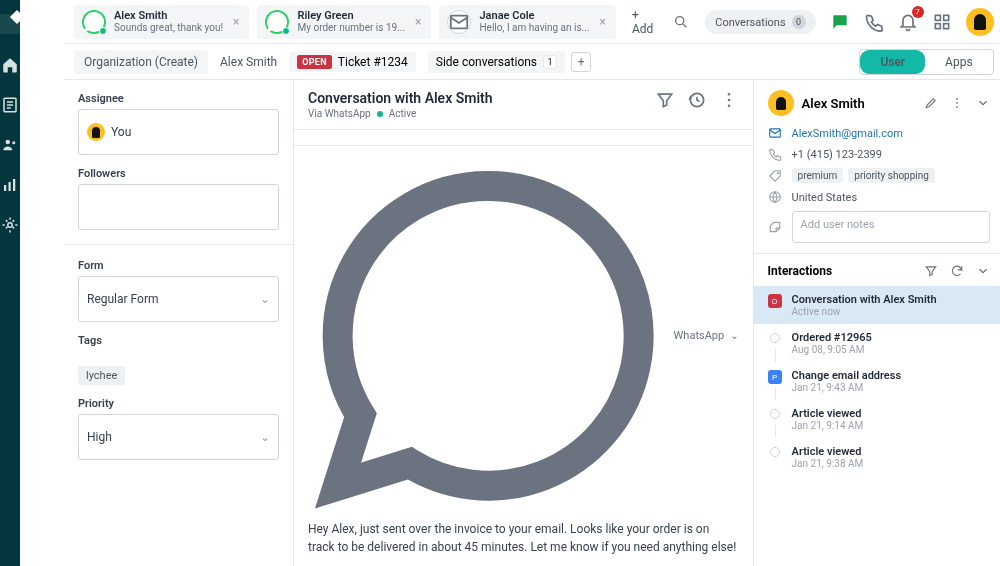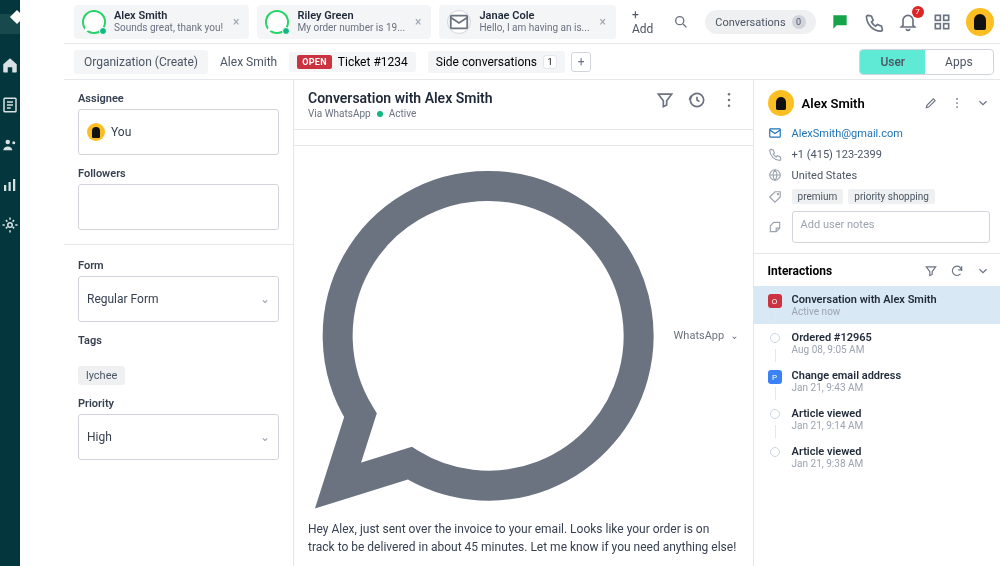--- a/index.html
+++ b/index.html
@@ -40,21 +40,21 @@
 .crumbs .seg { font-size: 12px; color: #4b5563; padding: 5px 10px; border-radius: 3px; }
 .crumbs .seg.box { background: #f3f5f6; }
 .crumbs .open { background: #cc3340; color: #fff; font-size: 9px; font-weight: 700; padding: 2px 5px; border-radius: 2px; letter-spacing: 0.3px; }
 .crumbs .ticket-seg { background: #f3f5f6; padding: 3px 8px; border-radius: 3px; display: flex; align-items: center; gap: 6px; font-size: 12px; }
 .crumbs .side { background: #f3f5f6; padding: 4px 8px; border-radius: 3px; display: flex; align-items: center; gap: 6px; font-size: 12px; }
 .crumbs .side .ct { background: #fff; border: 1px solid #e5e7eb; border-radius: 3px; width: 14px; height: 14px; font-size: 9px; display: flex; align-items: center; justify-content: center; }
 .crumbs .plus { width: 20px; height: 20px; border: 1px solid #d1d5db; border-radius: 3px; display: flex; align-items: center; justify-content: center; color: #6b7280; font-size: 12px; margin-left: 4px;}
 .crumbs .flex { flex: 1; }
 .crumbs .toggle { display: flex; border: 1px solid #d1d5db; border-radius: 4px; overflow: hidden; }
 .crumbs .toggle div { padding: 5px 20px; font-size: 12px; color: #4b5563; }
-.crumbs .toggle .on { background: #5eead4; font-weight: 500; }
+.crumbs .toggle .on { background: #14b8a6; font-weight: 500; border-radius: 9px; }
 
 
 .body3 { flex: 1; display: flex; overflow: hidden; }
 
 
 .lprops { width: 230px; border-right: 1px solid #e5e7eb; padding: 12px 14px; display: flex; flex-direction: column; gap: 12px; overflow-y: auto;}
 .lbl { font-size: 11px; font-weight: 600; color: #374151; }
 .input { border: 1px solid #d1d5db; border-radius: 3px; height: 46px; font-size: 12px; padding: 0 8px; display: flex; align-items: center; gap: 6px; color: #374151; }
 .input .av { width: 18px; height: 18px; border-radius: 50%; background: #fbbf24; display:flex; align-items:center; justify-content:center;}
 .input .av .persona { width:8px; height:11px; }
@@ -385,37 +385,37 @@
             <span class="mi">
               <svg viewBox="0 0 24 24" fill="none" stroke="currentColor" stroke-width="2">
                 <path d="M5 4l4 1 2 5-2 2a12 12 0 005 5l2-2 5 2 1 4a2 2 0 01-2 2A18 18 0 013 6a2 2 0 012-2z"></path>
               </svg>
             </span>
             <span>+1 (415) 123-2399</span>
           </div>
         <div class="mrow">
             <span class="mi">
               <svg viewBox="0 0 24 24" fill="none" stroke="currentColor" stroke-width="2">
-                <circle cx="12" cy="12" r="9"></circle>
-                <path d="M3 12h18M12 3a14 14 0 010 18M12 3a14 14 0 000 18"></path>
-              </svg>
-            </span>
-            <span>United States</span>
-          </div>
-        <div class="mrow">
-            <span class="mi">
-              <svg viewBox="0 0 24 24" fill="none" stroke="currentColor" stroke-width="2">
                 <path d="M3 12l9-9h9v9l-9 9-9-9z"></path>
                 <circle cx="17" cy="7" r="1"></circle>
               </svg>
             </span>
             <span class="badges">
               <span class="b">premium</span>
               <span class="b">priority shopping</span>
             </span>
+          </div>
+        <div class="mrow">
+            <span class="mi">
+              <svg viewBox="0 0 24 24" fill="none" stroke="currentColor" stroke-width="2">
+                <circle cx="12" cy="12" r="9"></circle>
+                <path d="M3 12h18M12 3a14 14 0 010 18M12 3a14 14 0 000 18"></path>
+              </svg>
+            </span>
+            <span>United States</span>
           </div>
         <div class="mrow">
             <span class="mi">
               <svg viewBox="0 0 24 24" fill="none" stroke="currentColor" stroke-width="2">
                 <path d="M10 4h10v10l-6 6H4V10l6-6z"></path>
                 <path d="M14 20v-6h6"></path>
               </svg>
             </span>
             <div class="notes" style="flex:1"><span>Add user notes</span></div>
           </div>

